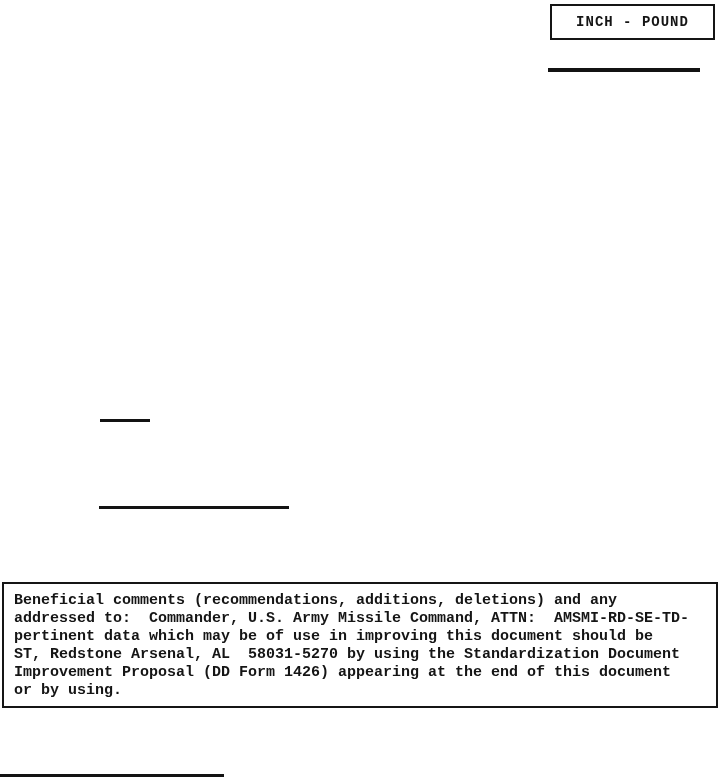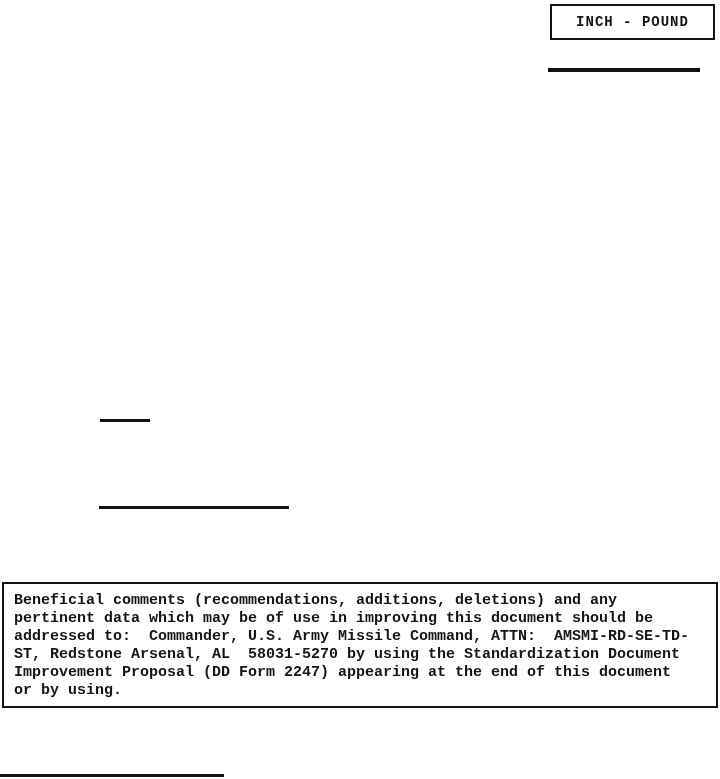--- a/index.html
+++ b/index.html
@@ -89,22 +89,22 @@
   </div>
 
   <div class="rule rule-header"></div>
 
   <div class="rule rule-blank-short"></div>
 
   <div class="rule rule-blank-long"></div>
 
   <div class="notice-box">
     <div class="notice-line">Beneficial comments (recommendations, additions, deletions) and any</div>
+    <div class="notice-line">addressed to:  Commander, U.S. Army Missile Command, ATTN:  AMSMI-RD-SE-TD-</div>
     <div class="notice-line">pertinent data which may be of use in improving this document should be</div>
-    <div class="notice-line">addressed to:  Commander, U.S. Army Missile Command, ATTN:  AMSMI-RD-SE-TD-</div>
     <div class="notice-line">ST, Redstone Arsenal, AL  58031-5270 by using the Standardization Document</div>
-    <div class="notice-line">Improvement Proposal (DD Form 2247) appearing at the end of this document</div>
+    <div class="notice-line">Improvement Proposal (DD Form 1426) appearing at the end of this document</div>
     <div class="notice-line">or by using.</div>
   </div>
 
   <div class="rule rule-footer"></div>
 
 </div>
 
 </body></html>

